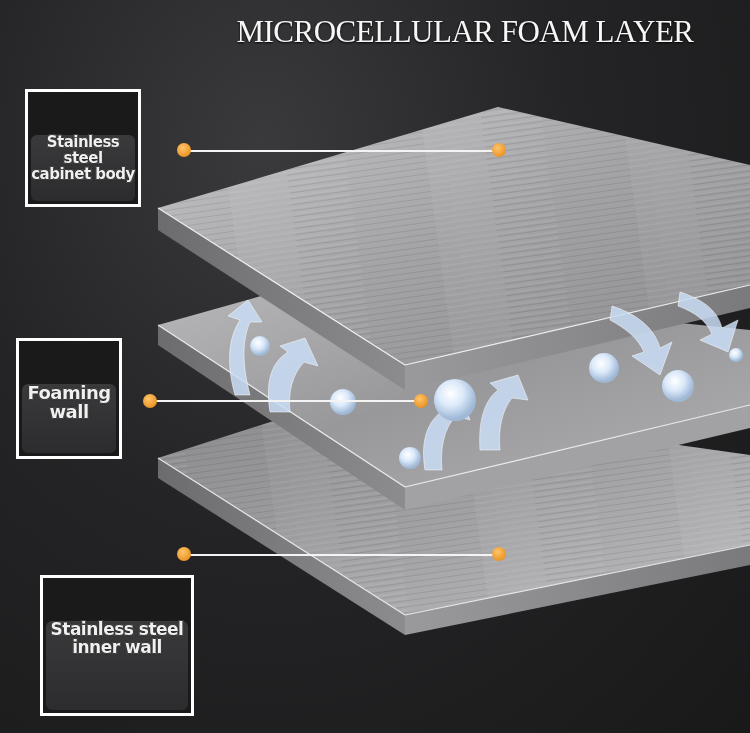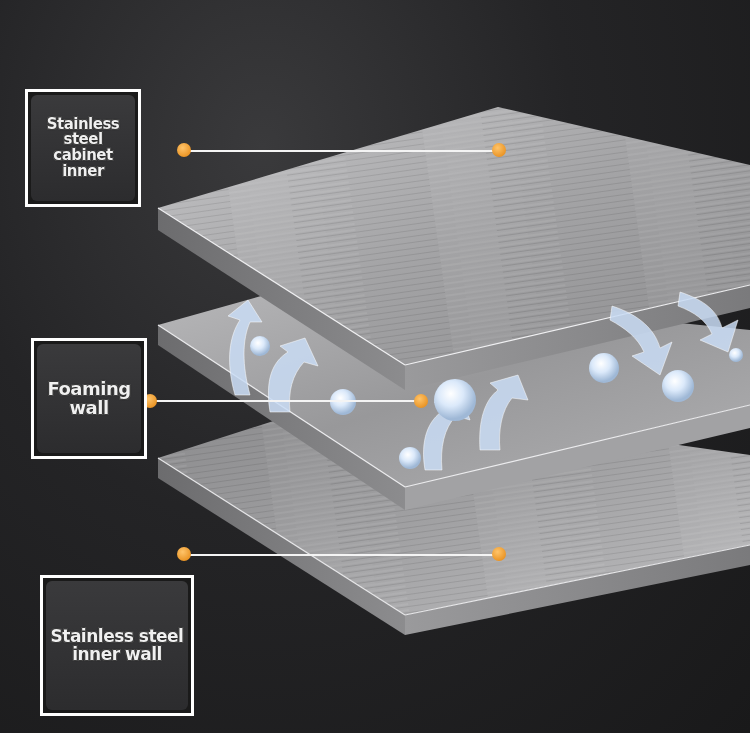--- a/index.html
+++ b/index.html
@@ -1,30 +1,31 @@
 <!DOCTYPE html>
 <html><head>
 <meta charset="utf-8">
 <style>
   html, body { margin:0; padding:0; }
   body { width:750px; height:733px; overflow:hidden; background:#1c1c1e; position:relative; font-family:"Liberation Sans", sans-serif; }
   .bg { position:absolute; inset:0; background: radial-gradient(ellipse at 35% 20%, #3a3a3c 0%, #242426 45%, #19191a 100%); }
   .title { position:absolute; left:195px; top:14px; width:540px; text-align:center; color:#f6f6f6; font-family:"Liberation Serif", serif; font-size:31px; line-height:36px; letter-spacing:-0.5px; text-shadow:0 1px 2px #000; }
   .title div { white-space:nowrap; }
   .label-box { position:absolute; border:3px solid #fff; background:#1a1a1a; box-sizing:border-box; }
-  .label-inner { position:absolute; inset:3px; border-radius:6px; background:linear-gradient(180deg,#3a3a3c,#2c2c2e); display:flex; align-items:center; justify-content:center; text-align:center; }
+  .label-inner { position:absolute; inset:3px; border-radius:6px; background:linear-gradient(180deg,#3a3a3c,#2c2c2e); display:flex; justify-content:center; text-align:center;margin-top:40px; }
   .label-text { color:#f0f0f0; font-family:"DejaVu Sans", sans-serif; font-weight:bold; line-height:1.05; text-shadow: 0 0 1px #000, 0 0 2px #000, 1px 1px 0 #555, -1px -1px 0 #555, 1px -1px 0 #555, -1px 1px 0 #555; letter-spacing:-0.5px; }
   svg.scene { position:absolute; left:0; top:0; }
 </style>
 </head>
 <body>
 
 <div class="bg"></div>
 
 <div class="title">
+  <div>MICROCELLULAR FOAM LAYER</div>
 </div>
 
 <svg class="scene" width="750" height="733" viewBox="0 0 750 733">
   <defs>
     <linearGradient id="topFace" x1="0" y1="0" x2="1" y2="1">
       <stop offset="0" stop-color="#c6c6c8"></stop>
       <stop offset="0.5" stop-color="#a4a4a6"></stop>
       <stop offset="1" stop-color="#8e8e90"></stop>
     </linearGradient>
     <linearGradient id="botFace" x1="0" y1="0" x2="1" y2="1">
@@ -121,26 +122,26 @@
     <line x1="184" y1="555" x2="499" y2="555" stroke="#f4f4f4" stroke-width="2"></line>
     <circle cx="184" cy="554" r="7" fill="url(#dotG)"></circle>
     <circle cx="499" cy="554" r="7" fill="url(#dotG)"></circle>
   </g>
 </svg>
 
 <div class="label-box" style="left:25px; top:89px; width:116px; height:118px;">
   <div class="label-inner">
     <div class="label-text" style="font-size:15px;">
       <div>Stainless steel</div>
-      <div>cabinet inner</div>
+      <div>cabinet body</div>
     </div>
   </div>
 </div>
 
-<div class="label-box" style="left:31px; top:338px; width:116px; height:121px;">
+<div class="label-box" style="left:16px; top:338px; width:106px; height:121px;">
   <div class="label-inner">
     <div class="label-text" style="font-size:18px;">
       <div>Foaming</div>
       <div>wall</div>
     </div>
   </div>
 </div>
 
 <div class="label-box" style="left:40px; top:575px; width:154px; height:141px;">
   <div class="label-inner">

